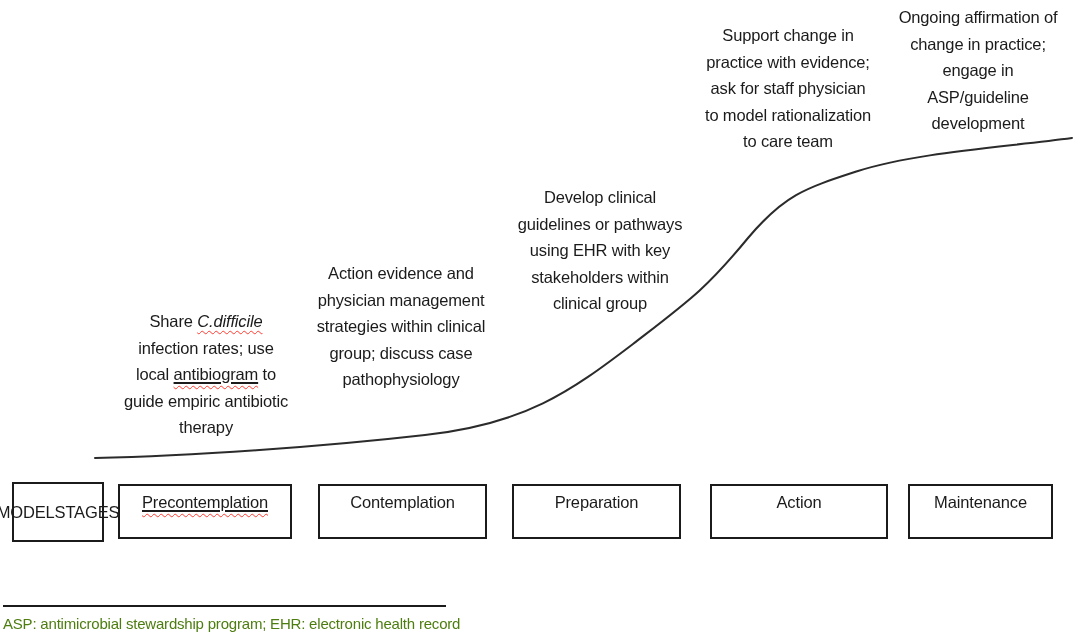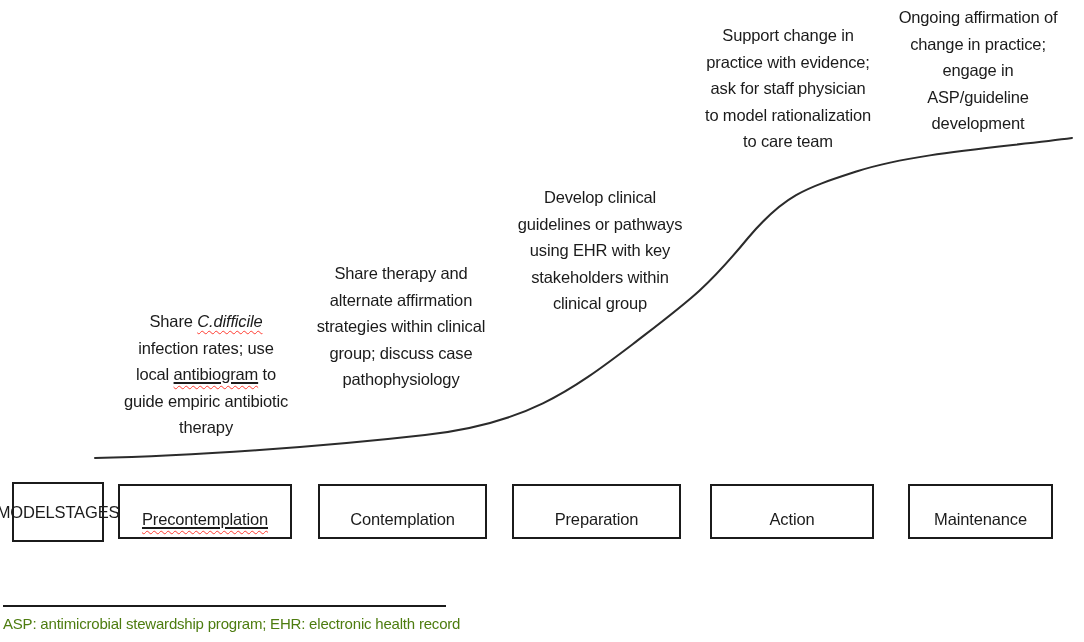--- a/index.html
+++ b/index.html
@@ -44,21 +44,21 @@
   }
   .stage-box{
     position:absolute;
     top:484px;height:55px;
     border:2px solid #1b1b1b;
     background:#ffffff;
     box-sizing:border-box;
     text-align:center;
     font-size:16.5px;
     letter-spacing:-0.15px;
-    padding-top:24px;
+    padding-top:7px;
   }
   .model-box{
     position:absolute;
     left:12px;top:482px;width:92px;height:60px;
     border:2px solid #1b1b1b;
     background:#ffffff;
     box-sizing:border-box;
     display:flex;flex-direction:row;
     align-items:center;justify-content:center;
     font-size:16.5px;line-height:25px;
@@ -94,22 +94,22 @@
 
   <div class="note" style="left:90px;top:308px;width:232px;">
     <div><span>Share </span><span class="i-wavy">C.difficile</span></div>
     <div>infection rates; use</div>
     <div><span>local </span><span class="u-solid"><span class="u-wavy">antibiogram</span></span><span> to</span></div>
     <div>guide empiric antibiotic</div>
     <div>therapy</div>
   </div>
 
   <div class="note" style="left:285px;top:260px;width:232px;">
-    <div>Share therapy and</div>
-    <div>alternate affirmation</div>
+    <div>Action evidence and</div>
+    <div>physician management</div>
     <div>strategies within clinical</div>
     <div>group; discuss case</div>
     <div>pathophysiology</div>
   </div>
 
   <div class="note" style="left:484px;top:148px;width:232px;margin-top:36px;">
     <div>Develop clinical</div>
     <div>guidelines or pathways</div>
     <div>using EHR with key</div>
     <div>stakeholders within</div>
@@ -142,21 +142,21 @@
   </div>
 
   <div class="stage-box" style="left:318px;width:169px;">
     <span>Contemplation</span>
   </div>
 
   <div class="stage-box" style="left:512px;width:169px;">
     <span>Preparation</span>
   </div>
 
-  <div class="stage-box" style="left:710px;width:164px;">
+  <div class="stage-box" style="left:710px;width:178px;">
     <span>Action</span>
   </div>
 
   <div class="stage-box" style="left:908px;width:145px;">
     <span>Maintenance</span>
   </div>
 
   <div class="footnote-rule"></div>
   <div class="footnote-text">ASP: antimicrobial stewardship program; EHR: electronic health record</div>
 

